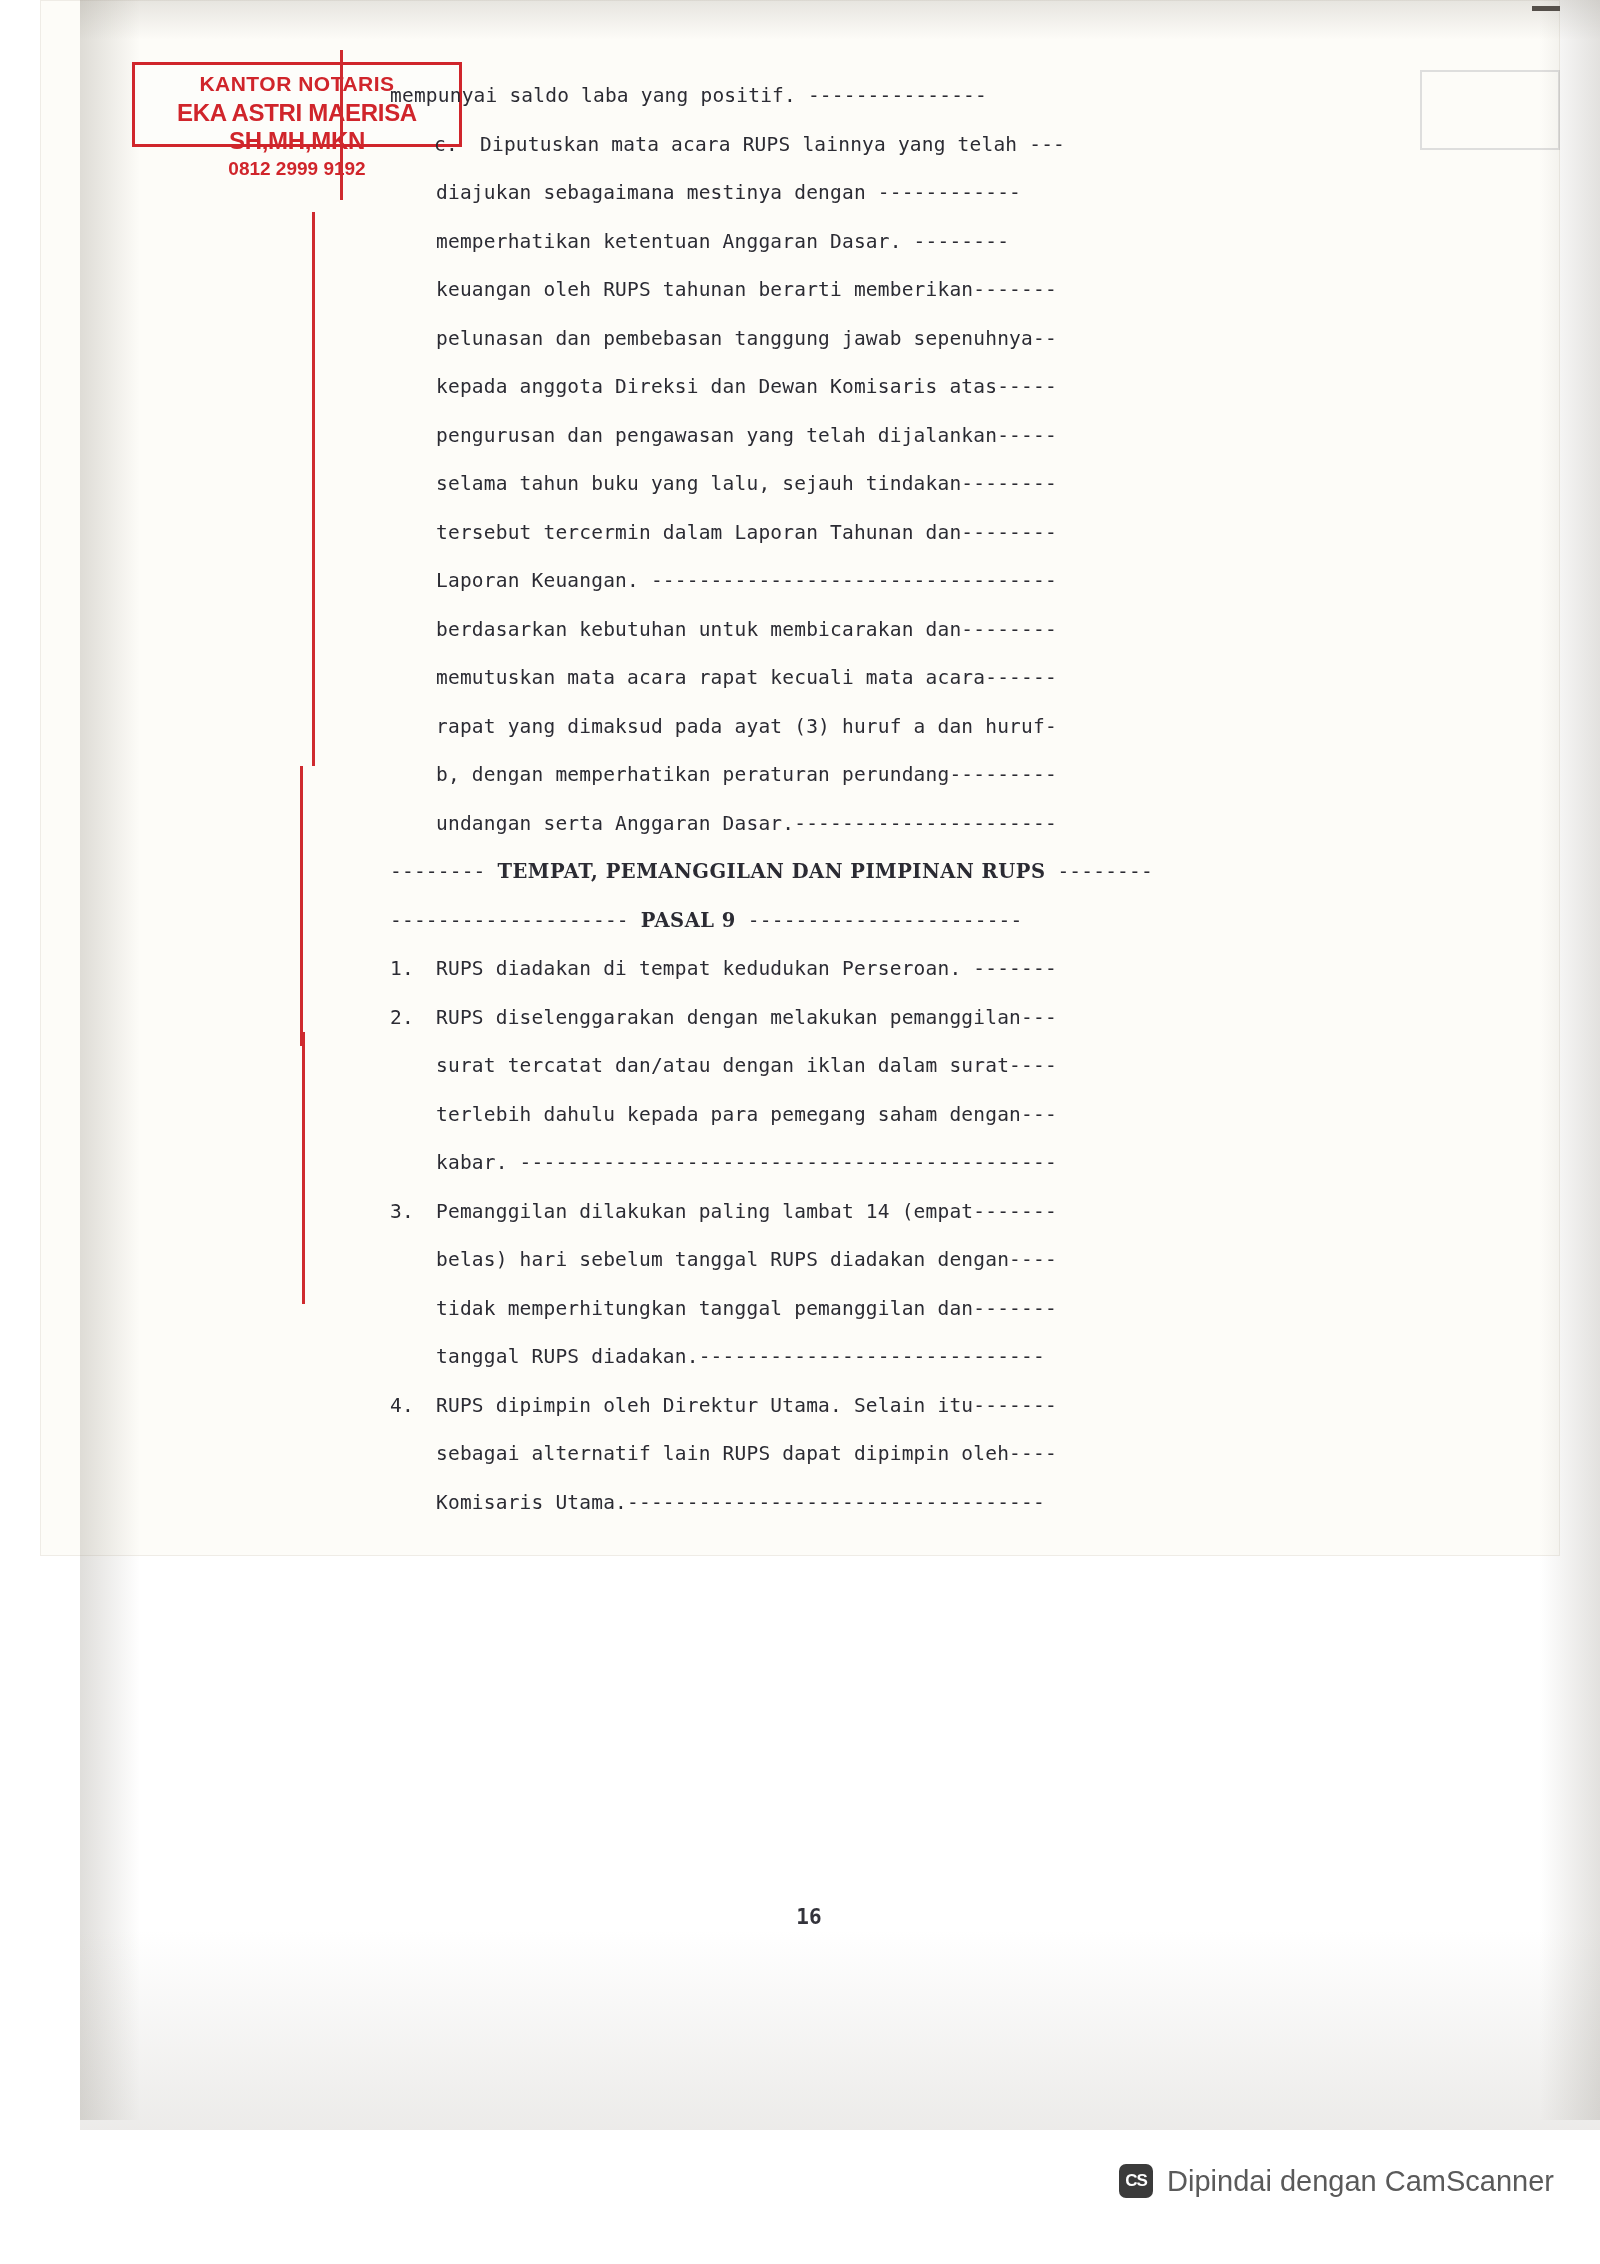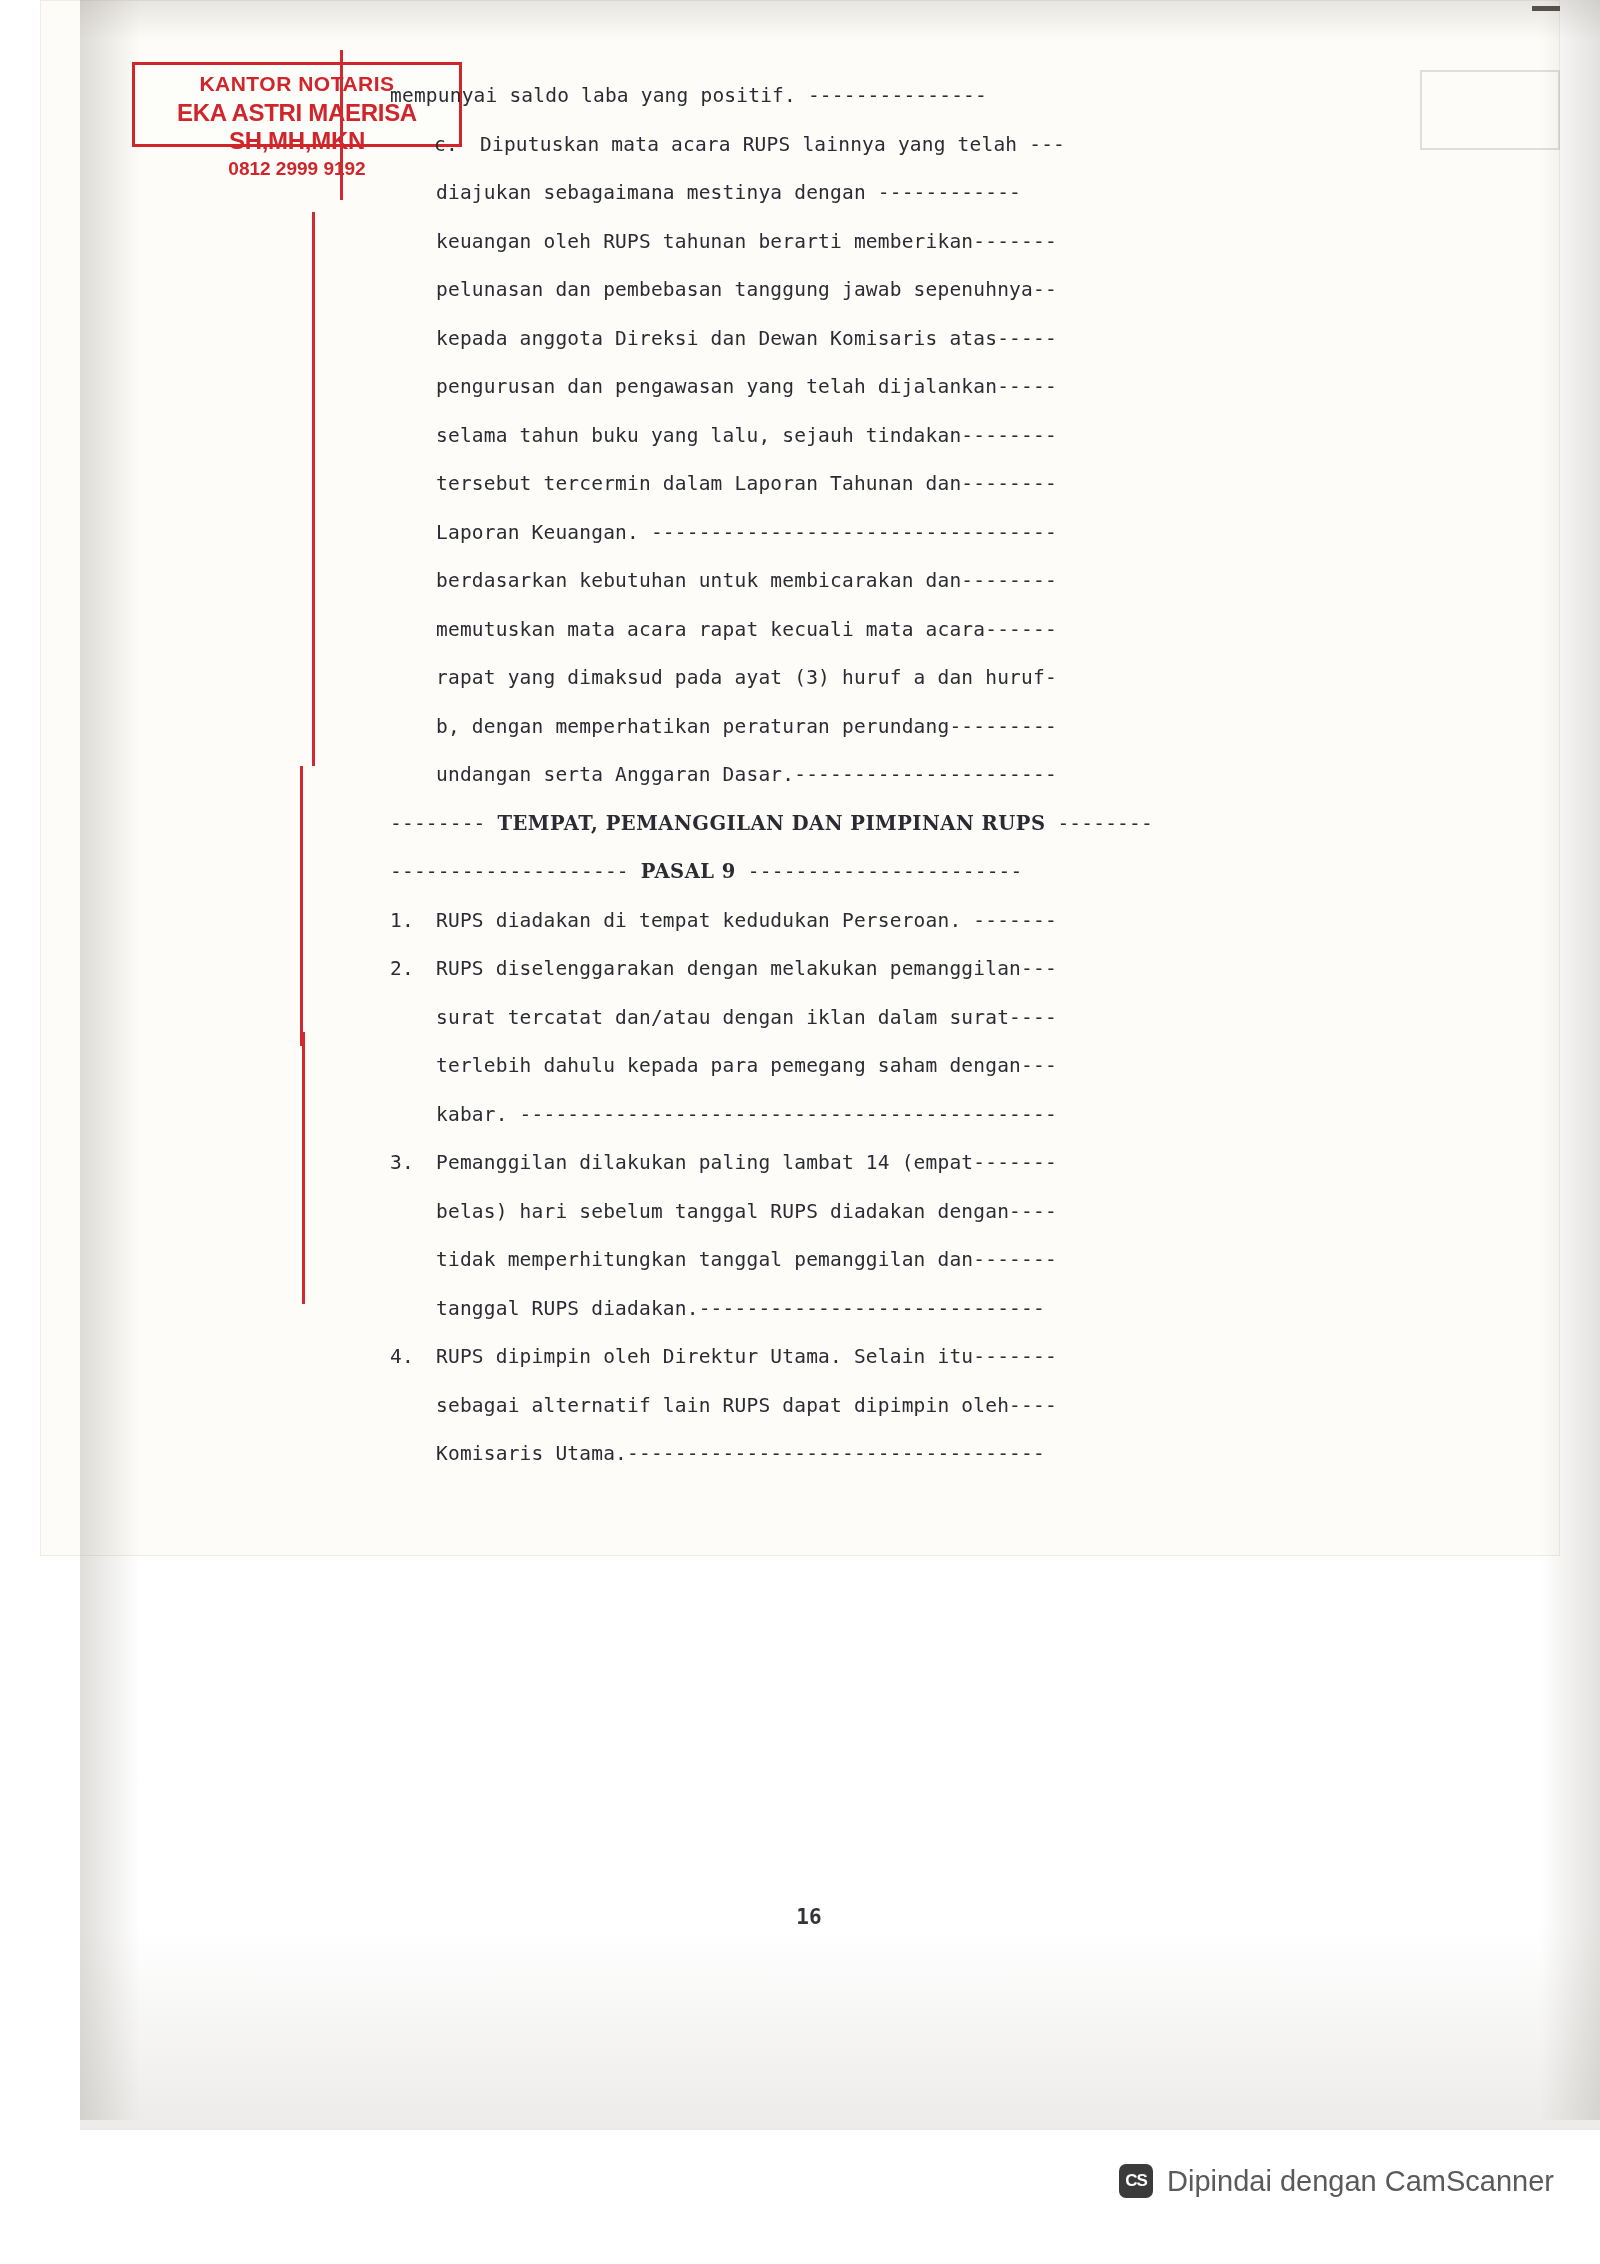--- a/index.html
+++ b/index.html
@@ -216,20 +216,21 @@
   <div class="redbar" style="left:272px; top:212px; height:322px;"></div>
   <div class="redbar" style="left:272px; top:534px; height:232px;"></div>
   <div class="redbar" style="left:260px; top:766px; height:280px;"></div>
   <div class="redbar" style="left:262px; top:1032px; height:162px;"></div>
   <div class="redbar" style="left:262px; top:1186px; height:118px;"></div>
 
   <div id="doc-body">
       <div class="line"><span>mempunyai saldo laba yang positif. ---------------</span></div>
       <div class="line" style="padding-left: 0px; margin-left: 44px;"><span class="num">c.</span><span>Diputuskan mata acara RUPS lainnya yang telah ---</span></div>
       <div class="line indent1"><span>diajukan sebagaimana mestinya dengan ------------</span></div>
+      <div class="line indent1"><span>memperhatikan ketentuan Anggaran Dasar. --------</span></div>
       <div class="line indent1"><span>keuangan oleh RUPS tahunan berarti memberikan-------</span></div>
       <div class="line indent1"><span>pelunasan dan pembebasan tanggung jawab sepenuhnya--</span></div>
       <div class="line indent1"><span>kepada anggota Direksi dan Dewan Komisaris atas-----</span></div>
       <div class="line indent1"><span>pengurusan dan pengawasan yang telah dijalankan-----</span></div>
       <div class="line indent1"><span>selama tahun buku yang lalu, sejauh tindakan--------</span></div>
       <div class="line indent1"><span>tersebut tercermin dalam Laporan Tahunan dan--------</span></div>
       <div class="line indent1"><span>Laporan Keuangan. ----------------------------------</span></div>
       <div class="line indent1"><span>berdasarkan kebutuhan untuk membicarakan dan--------</span></div>
       <div class="line indent1"><span>memutuskan mata acara rapat kecuali mata acara------</span></div>
       <div class="line indent1"><span>rapat yang dimaksud pada ayat (3) huruf a dan huruf-</span></div>

